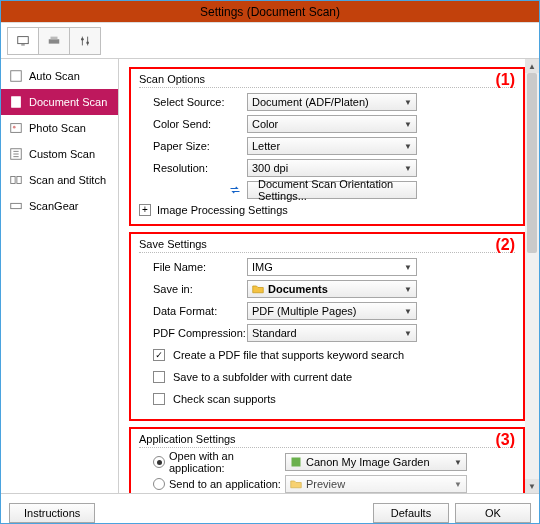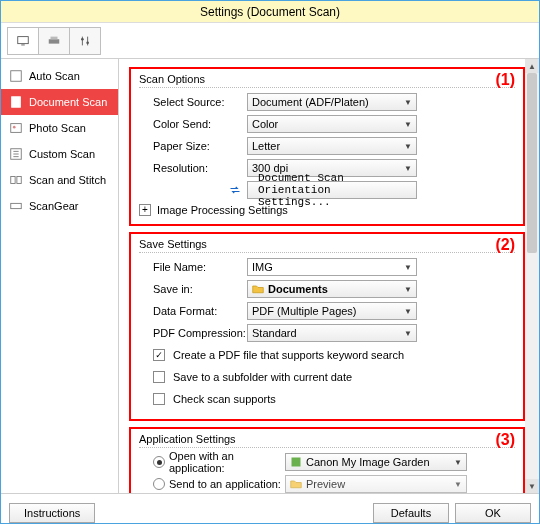--- a/index.html
+++ b/index.html
@@ -1,25 +1,25 @@
 <!DOCTYPE html>
 <html><head>
 <meta charset="utf-8">
 <style>
   * { box-sizing: border-box; }
   body { margin:0; font-family:"Segoe UI",Tahoma,sans-serif; font-size:11px; background:#fff; color:#000; }
   .window { width:540px; height:524px; border:1px solid #4aa3df; display:flex; flex-direction:column; }
-  .titlebar { height:22px; background:#fef9c3; border-bottom:1px solid #dcdcdc; text-align:center; line-height:22px; font-size:12px; }
+  .titlebar { height:22px; background:#c2410c; border-bottom:1px solid #dcdcdc; text-align:center; line-height:22px; font-size:12px; }
   .toolbar { height:36px; border-bottom:1px solid #cfcfcf; display:flex; align-items:center; padding-left:6px; gap:0; }
   .tool-tab { width:32px; height:28px; border:1px solid #bfbfbf; background:#f7f7f7; display:flex; align-items:center; justify-content:center; margin-right:-1px; }
   .tool-tab.sel { background:#fff; }
   .body { flex:1; display:flex; overflow:hidden; }
   .sidebar { width:118px; border-right:1px solid #cfcfcf; padding-top:4px; overflow:hidden; }
   .side-item { display:flex; align-items:center; height:26px; padding:0 8px; gap:6px; cursor:pointer; font-size:11px; }
-  .side-item.sel { background:#ef4444; color:#fff; }
+  .side-item.sel { background:#be185d; color:#fff; }
   .side-icon { width:14px; height:14px; flex:none; }
   .main-wrap { flex:1; position:relative; overflow:hidden; }
   .main { height:100%; overflow-y:auto; padding:8px 14px 8px 10px; }
   .scrollbar { position:absolute; top:0; right:0; bottom:0; width:14px; background:#f0f0f0; }
   .scroll-arrow { height:14px; background:#e4e4e4; display:flex; align-items:center; justify-content:center; font-size:8px; color:#555; }
   .scroll-track { position:absolute; top:14px; bottom:14px; left:0; right:0; }
   .thumb { position:absolute; left:2px; right:2px; top:0; height:180px; background:#cacaca; border-radius:2px; }
   .group { border:2px solid #ff0000; padding:4px 8px 8px 8px; margin-bottom:6px; position:relative; }
   .group-num { position:absolute; top:2px; right:8px; color:#ff0000; font-weight:700; font-size:16px; }
   .group-title { font-size:11px; padding-bottom:2px; margin-bottom:4px; border-bottom:1px dotted #bbb; }
@@ -143,21 +143,21 @@
                 <span class="sel-arrow">▼</span>
               </div>
             </div>
           <div class="row">
               <div class="lbl">Resolution:</div>
               <div class="sel-box">
                 <span>300 dpi</span>
                 <span class="sel-arrow">▼</span>
               </div>
             </div>
-          <div class="row" style="justify-content:flex-start;padding-left:90px;gap:6px;font-family:Liberation Mono, monospace;">
+          <div class="row" style="justify-content:flex-start;padding-left:90px;gap:6px;">
             <span class="arrow-refresh">
                 <svg width="12" height="12" viewBox="0 0 16 16">
                   <path d="M2 6h9l-2-2M14 10H5l2 2" stroke="#1463c8" fill="none" stroke-width="1.5"></path>
                 </svg>
               </span>
             <div class="btn lg">Document Scan Orientation Settings...</div>
           </div>
           <div class="expander">
               <div class="exp-icon">+</div>
               <span>Image Processing Settings</span>

